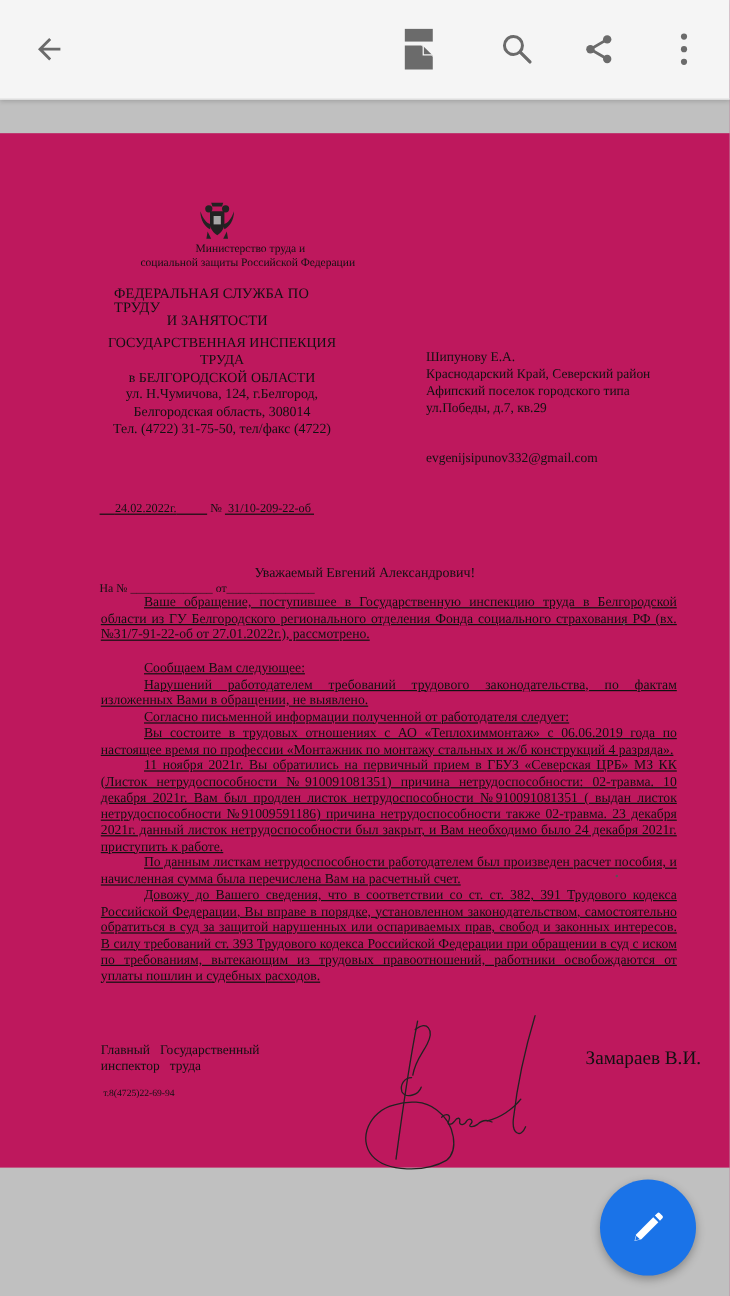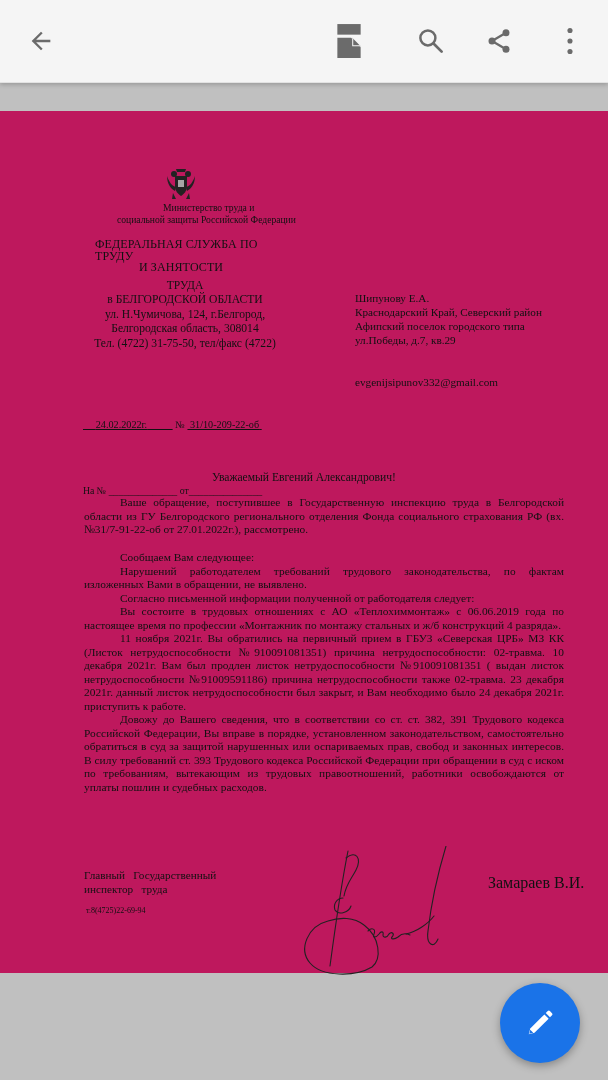--- a/index.html
+++ b/index.html
@@ -16,21 +16,21 @@
   .fed{position:absolute;left:95px;top:128px;width:200px;font-size:12px;line-height:11.5px;letter-spacing:0.1px;}
   .fed .l2{padding-left:44px;}
   .gi{position:absolute;left:80px;top:168px;width:210px;text-align:center;font-size:11.6px;line-height:14.4px;}
   .recip{position:absolute;left:355px;top:180px;font-size:11.2px;line-height:14px;white-space:nowrap;}
   .email{position:absolute;left:355px;top:265px;font-size:11.2px;}
   .regnum{position:absolute;left:83px;top:307px;font-size:10.2px;white-space:nowrap;}
   .regnum .u{text-decoration:underline;}
   .onnum{position:absolute;left:83px;top:332px;font-size:9.8px;white-space:nowrap;margin-top:41px;}
   .salut{position:absolute;left:0;top:360px;width:608px;text-align:center;font-weight:normal;font-size:11.6px;}
   .body{position:absolute;left:84px;width:480px;text-align:justify;font-size:11.4px;line-height:13.5px;}
-  .body p{margin:0;}
+  .body p{margin:0;text-decoration:underline;}
   .ind{text-indent:36px;}
   .p1{top:385px;}
   .p2{top:440px;}
   .sig-title{position:absolute;left:84px;top:758px;font-size:11.2px;line-height:13.5px;white-space:nowrap;}
   .sig-phone{position:absolute;left:86px;top:793px;font-size:8px;white-space:nowrap;}
   .sig-name{position:absolute;left:488px;top:765px;font-size:16px;white-space:nowrap;}
   .signature{position:absolute;left:288px;top:735px;width:175px;height:130px;}
   .dot{position:absolute;width:2px;height:2px;background:#555;border-radius:50%;}
   .fab{position:absolute;left:500px;top:900px;width:80px;height:80px;border-radius:50%;background:#1a73e8;box-shadow:0 3px 8px rgba(0,0,0,0.3);display:flex;align-items:center;justify-content:center;cursor:pointer;}
 </style>
@@ -95,20 +95,21 @@
         <div class="l1">Министерство труда и</div>
         <div>социальной защиты Российской Федерации</div>
       </div>
 
       <div class="fed">
         <div>ФЕДЕРАЛЬНАЯ СЛУЖБА ПО ТРУДУ</div>
         <div class="l2">И ЗАНЯТОСТИ</div>
       </div>
 
       <div class="gi">
+        <div>ГОСУДАРСТВЕННАЯ ИНСПЕКЦИЯ</div>
         <div>ТРУДА</div>
         <div>в БЕЛГОРОДСКОЙ ОБЛАСТИ</div>
         <div>ул. Н.Чумичова, 124, г.Белгород,</div>
         <div>Белгородская область, 308014</div>
         <div>Тел. (4722) 31-75-50, тел/факс (4722)</div>
       </div>
 
       <div class="recip">
         <div>Шипунову Е.А.</div>
         <div>Краснодарский Край, Северский район</div>
@@ -133,20 +134,21 @@
       <div class="body p1">
         <p class="ind">Ваше обращение, поступившее в Государственную инспекцию труда в Белгородской области из ГУ Белгородского регионального отделения Фонда социального страхования РФ (вх.№31/7-91-22-об от 27.01.2022г.), рассмотрено.</p>
       </div>
 
       <div class="body p2">
         <p class="ind">Сообщаем Вам следующее:</p>
         <p class="ind">Нарушений работодателем требований трудового законодательства, по фактам изложенных Вами в обращении, не выявлено.</p>
         <p class="ind">Согласно письменной информации полученной от работодателя следует:</p>
         <p class="ind">Вы состоите в трудовых отношениях с АО «Теплохиммонтаж» с 06.06.2019 года по настоящее время по профессии «Монтажник по монтажу стальных и ж/б конструкций 4 разряда».</p>
         <p class="ind">11 ноября 2021г. Вы обратились на первичный прием в ГБУЗ «Северская ЦРБ» МЗ КК (Листок нетрудоспособности №910091081351) причина нетрудоспособности: 02-травма. 10 декабря 2021г. Вам был продлен листок нетрудоспособности №910091081351 ( выдан листок нетрудоспособности №91009591186) причина нетрудоспособности также 02-травма. 23 декабря 2021г. данный листок нетрудоспособности был закрыт, и Вам необходимо было 24 декабря 2021г. приступить к работе.</p>
+        <p class="ind">По данным листкам нетрудоспособности работодателем был произведен расчет пособия, и начисленная сумма была перечислена Вам на расчетный счет.</p>
         <p class="ind">Довожу до Вашего сведения, что в соответствии со ст. ст. 382, 391 Трудового кодекса Российской Федерации, Вы вправе в порядке, установленном законодательством, самостоятельно обратиться в суд за защитой нарушенных или оспариваемых прав, свобод и законных интересов. В силу требований ст. 393 Трудового кодекса Российской Федерации при обращении в суд с иском по требованиям, вытекающим из трудовых правоотношений, работники освобождаются от уплаты пошлин и судебных расходов.</p>
       </div>
 
       <div class="sig-title">
         <div style="white-space:pre;">Главный   Государственный</div>
         <div style="white-space:pre;">инспектор   труда</div>
       </div>
       <div class="sig-phone">т.8(4725)22-69-94</div>
 
       <svg class="signature" viewBox="0 0 175 130">

